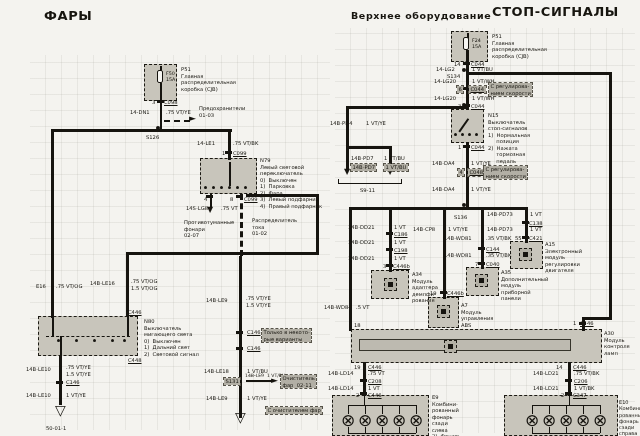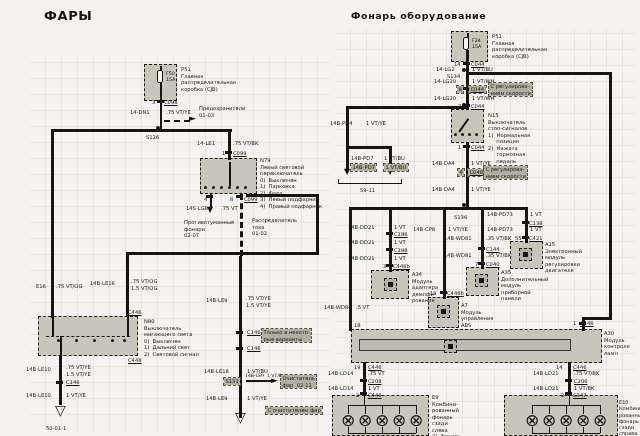--- a/index.html
+++ b/index.html
@@ -25,21 +25,22 @@
   .hl{background:#b2afa5;outline:1px dashed #565349;padding:0 1.5px;}
   .u{text-decoration:underline;}
 </style>
 </head>
 <body>
 
 <div id="page">
   <div class="grid" style="left:30px;top:55px;width:300px;height:375px"></div>
   <div class="grid" style="left:335px;top:28px;width:300px;height:405px"></div>
   <div class="title" style="left:44px;top:8px;font-size:13px">ФАРЫ</div>
-  <div class="title" style="left:351px;top:10px;font-size:9.5px">Фонарь оборудование</div>
+  <div class="title" style="left:492px;top:4px;font-size:13px">СТОП-СИГНАЛЫ</div>
+  <div class="title" style="left:351px;top:10px;font-size:9.5px">Верхнее оборудование</div>
   <div id="canvas" style="position:absolute;left:0;top:0;width:640px;height:436px">
       <div class="box" style="left: 144px; top: 64px; width: 33px; height: 37px;"></div>
       <div class="box" style="left: 200px; top: 158px; width: 57px; height: 36px;"></div>
       <div class="box" style="left: 38px; top: 316px; width: 100px; height: 40px;"></div>
       <div class="box" style="left: 451px; top: 31px; width: 37px; height: 31px;"></div>
       <div class="box" style="left: 451px; top: 109px; width: 33px; height: 34px;"></div>
       <div class="box" style="left: 371px; top: 270px; width: 38px; height: 29px;"></div>
       <div class="box" style="left: 428px; top: 297px; width: 31px; height: 31px;"></div>
       <div class="box" style="left: 466px; top: 267px; width: 33px; height: 29px;"></div>
       <div class="box" style="left: 510px; top: 241px; width: 33px; height: 28px;"></div>

